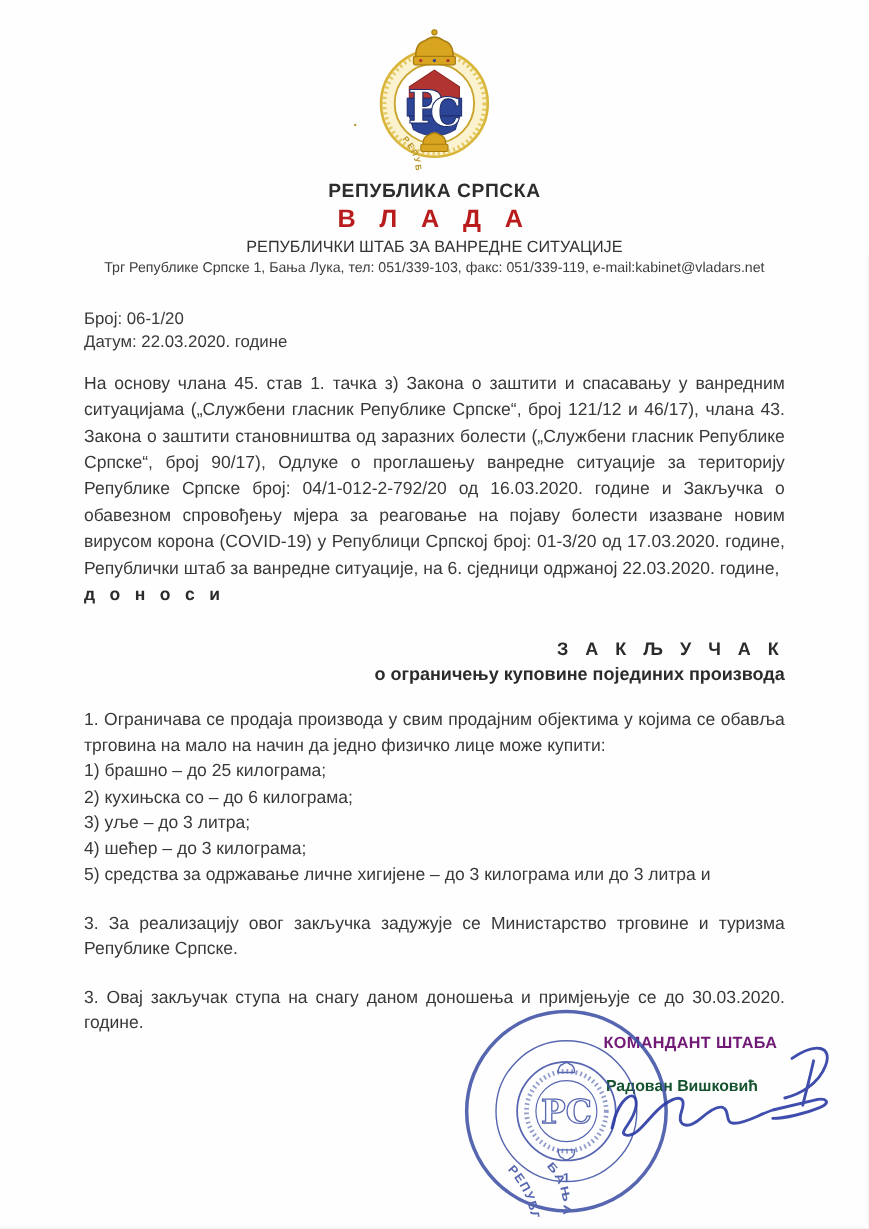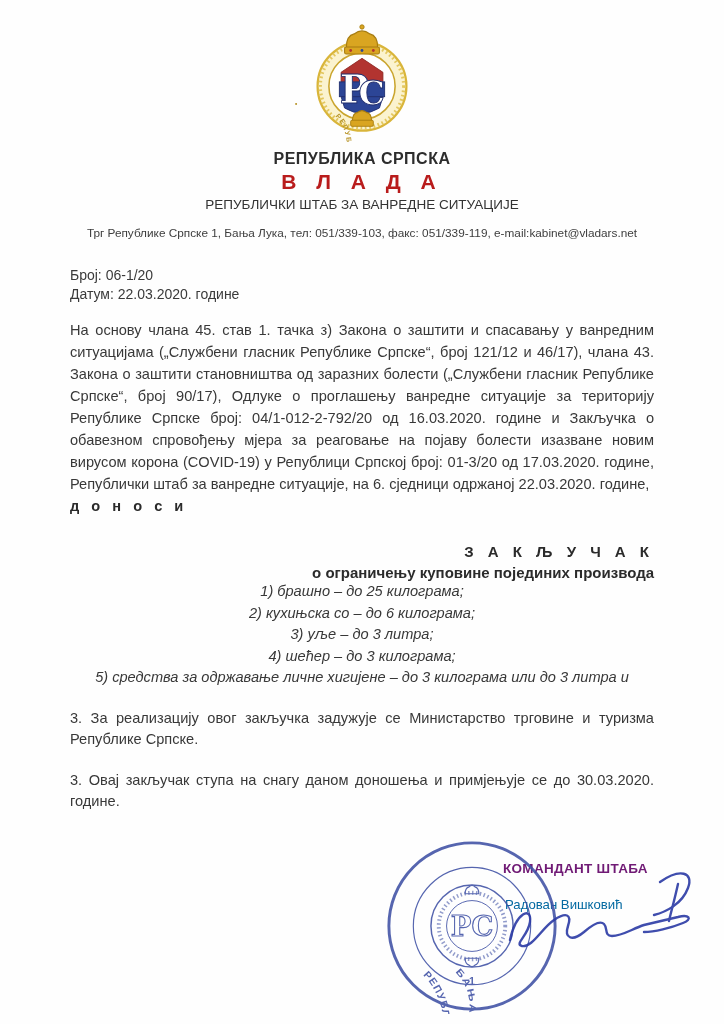--- a/index.html
+++ b/index.html
@@ -27,21 +27,21 @@
   .hdr-vlada {
     margin-top: 2px; text-align: center;
     font-size: 21px; font-weight: bold; color: #b91c1c;
     letter-spacing: 7px;
   }
   .hdr-staff {
     margin-top: 3px; text-align: center;
     font-size: 13.5px; color: #333;
   }
   .hdr-address {
-    margin-top: 14px; text-align: center;
+    margin-top: 3px; text-align: center;
     font-size: 11.8px; color: #3d3d3d;
   }
 
   
   .meta { margin-top: 26px; font-size: 14px; color: #3a3a3a; }
   .meta div { line-height: 19px; }
 
   
   .preamble {
     margin-top: 15px;
@@ -58,31 +58,31 @@
   }
   .title-sub {
     margin-top: 4px; font-size: 15px; font-weight: bold; color: #2b2b2b;
   }
   .para {
     margin-top: 19px;
     font-size: 14.6px; line-height: 21.5px;
     text-align: justify; color: #383838;
   }
   .list-block { font-size: 14.6px; line-height: 21.5px; color: #383838; }
-  .list-block div { text-align: center; font-style: italic; }
+  .list-block div { text-align: left; }
 
   
   .sig-role {
     position: absolute; left: 503px; top: 861px;
     font-size: 13.5px; font-weight: bold; color: #701a75;
     letter-spacing: 0.3px;
   }
   .sig-name {
     position: absolute; left: 505px; top: 897px;
-    font-size: 13.2px; font-weight: normal; color: #0369a1;
+    font-size: 13.2px; font-weight: bold; color: #14532d;
   }
   .stamp-wrap {
     position: absolute; left: 384px; top: 838px;
     width: 176px; height: 176px; opacity: 0.88;
   }
   .signature-wrap {
     position: absolute; left: 492px; top: 862px;
     width: 220px; height: 118px; opacity: 0.9;
   }
 </style>
@@ -136,20 +136,21 @@
     </div>
 
     <div class="preamble">На основу  члана 45. став 1. тачка з) Закона о заштити и спасавању у ванредним ситуацијама („Службени гласник Републике Српске“, број 121/12 и 46/17), члана 43. Закона о заштити становништва од заразних болести („Службени гласник Републике Српске“, број 90/17), Одлуке о проглашењу ванредне ситуације за територију Републике Српске број: 04/1-012-2-792/20 од 16.03.2020. године и Закључка о обавезном спровођењу мјера за реаговање на појаву болести изазване новим вирусом корона (COVID-19) у Републици Српској број: 01-3/20 од 17.03.2020. године, Републички штаб за ванредне ситуације, на 6. сједници одржаној 22.03.2020. године,</div>
     <div class="donosi">д о н о с и</div>
 
     <div class="title-block">
       <div class="title-main">З А К Љ У Ч А К</div>
       <div class="title-sub">о ограничењу куповине појединих производа</div>
     </div>
 
+    <div class="para">1. Ограничава се продаја производа у свим продајним објектима у којима се обавља трговина на мало на начин да једно физичко лице може купити:</div>
     <div class="list-block">
       <div>1) брашно – до 25 килограма;</div>
       <div>2) кухињска со – до 6 килограма;</div>
       <div>3) уље – до 3 литра;</div>
       <div>4) шећер – до 3 килограма;</div>
       <div>5) средства за одржавање личне хигијене – до 3 килограма или до 3 литра и</div>
     </div>
     <div class="para">3. За реализацију овог закључка задужује се Министарство трговине и туризма Републике Српске.</div>
     <div class="para">3. Овај закључак ступа на снагу даном доношења и примјењује се до 30.03.2020. године.</div>
   </div>

